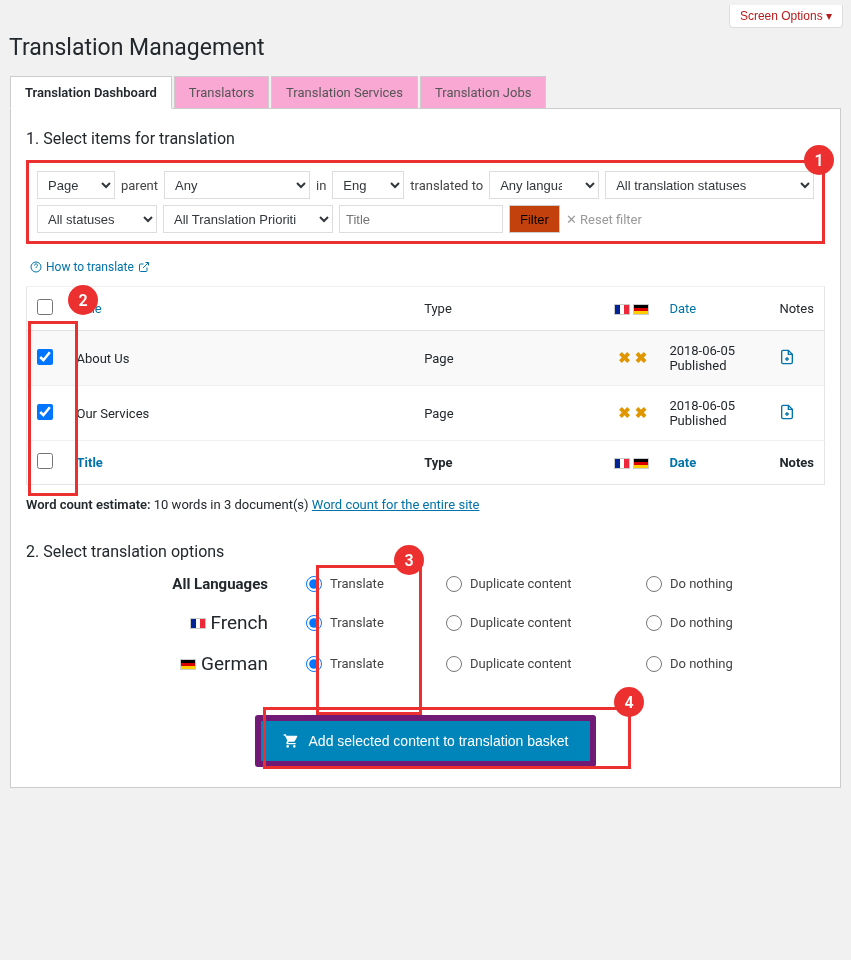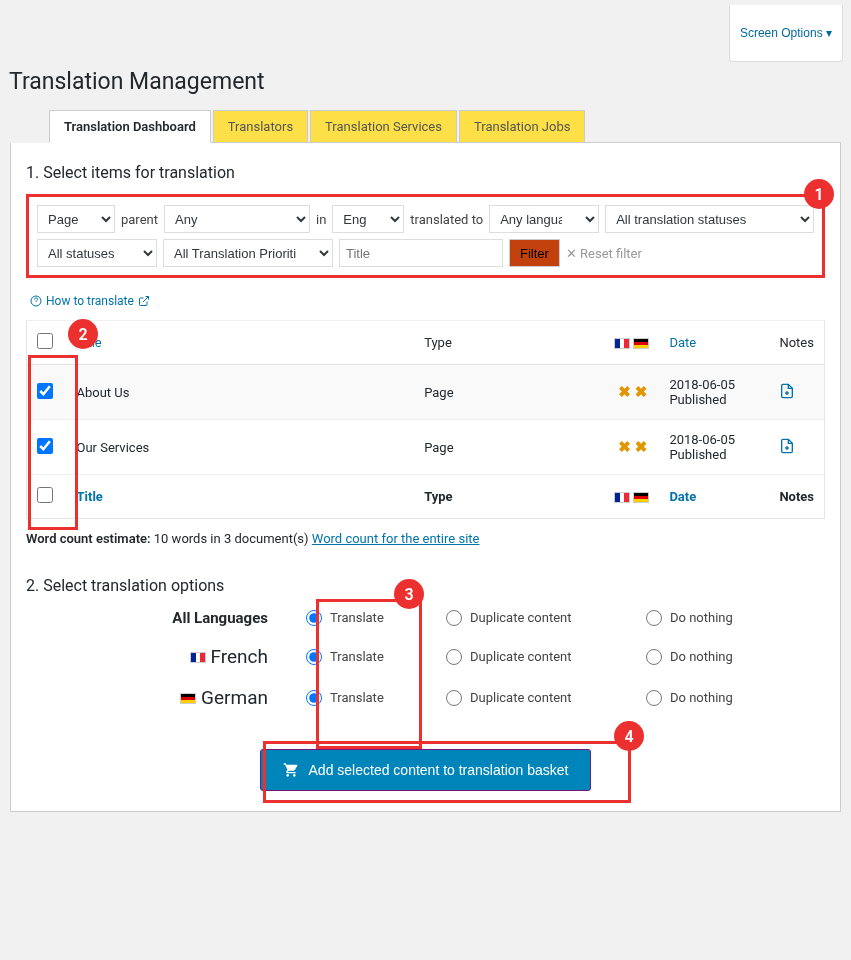--- a/index.html
+++ b/index.html
@@ -14,40 +14,39 @@
   .screen-options-bar {
     display: flex;
     justify-content: flex-end;
     padding: 5px 8px 0 0;
   }
   .screen-options-btn {
     background: #fff;
     border: 1px solid #ddd;
     border-top: none;
     border-radius: 0 0 4px 4px;
-    padding: 21px 10px;
+    padding: 4px 10px;
     font-size: 12px;
-    color: #0369a1;
+    color: #b91c1c;
     cursor: pointer;
   }
   .page-title {
     font-size: 23px;
     font-weight: 400;
     padding: 6px 15px 15px 9px;
   }
   .tabs-wrapper {
     padding: 0 10px;
-    margin-left: 39px;
   }
   .tabs {
     display: flex;
     border-bottom: 1px solid #ccc;
   }
   .tab {
-    background: #fde047;
+    background: #f9a8d4;
     border: 1px solid #ccc;
     border-bottom: none;
     padding: 8px 14px;
     margin-right: 2px;
     color: #555;
     cursor: pointer;
     font-size: 13px;
   }
   .tab.active {
     background: #fff;
@@ -203,21 +202,21 @@
     position: absolute;
     pointer-events: none;
   }
   .submit-row {
     display: flex;
     justify-content: center;
     margin-top: 40px;
   }
   .submit-btn {
     background: #0085ba;
-    border: 1px solid #701a75;
+    border: 6px solid #701a75;
     color: #fff;
     padding: 12px 22px;
     font-size: 14px;
     cursor: pointer;
     display: flex;
     align-items: center;
     gap: 10px;
     border-radius: 3px;
   }
   .cart-icon { width: 16px; height: 16px; fill: #fff; }

